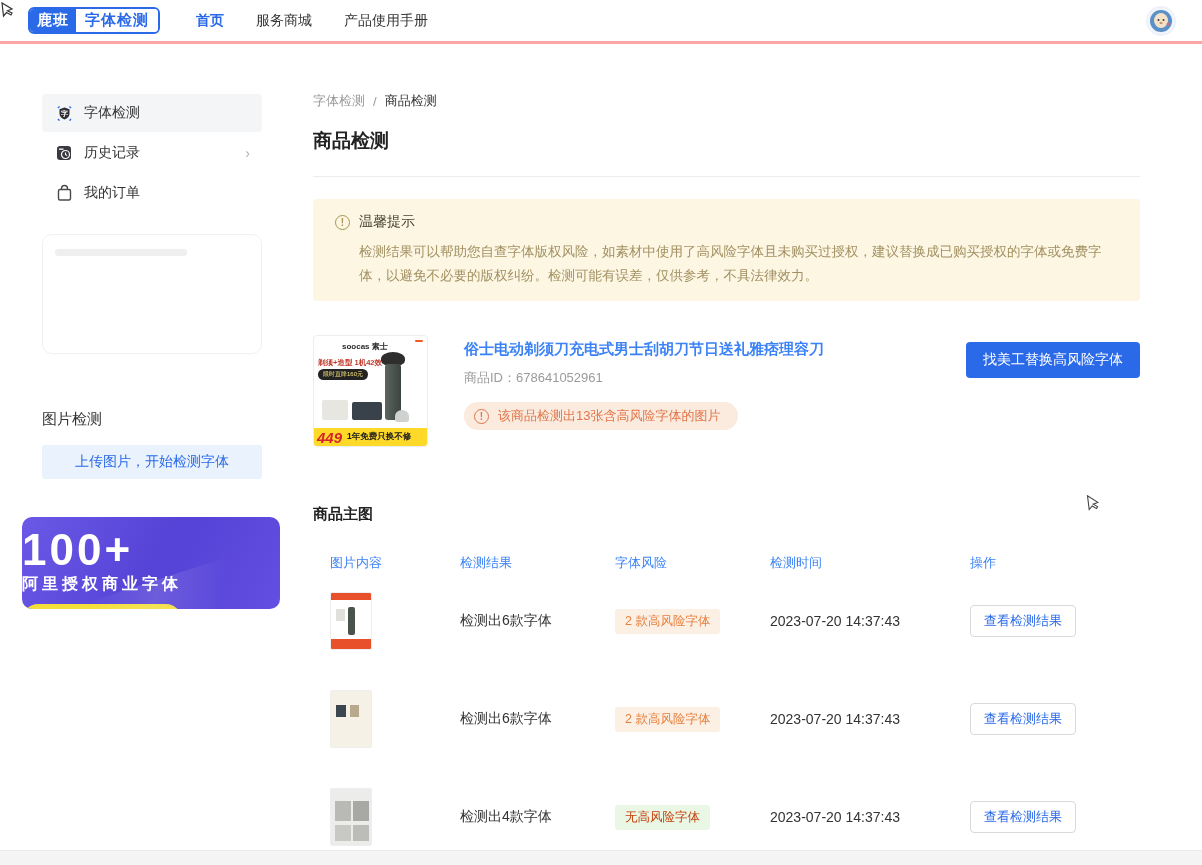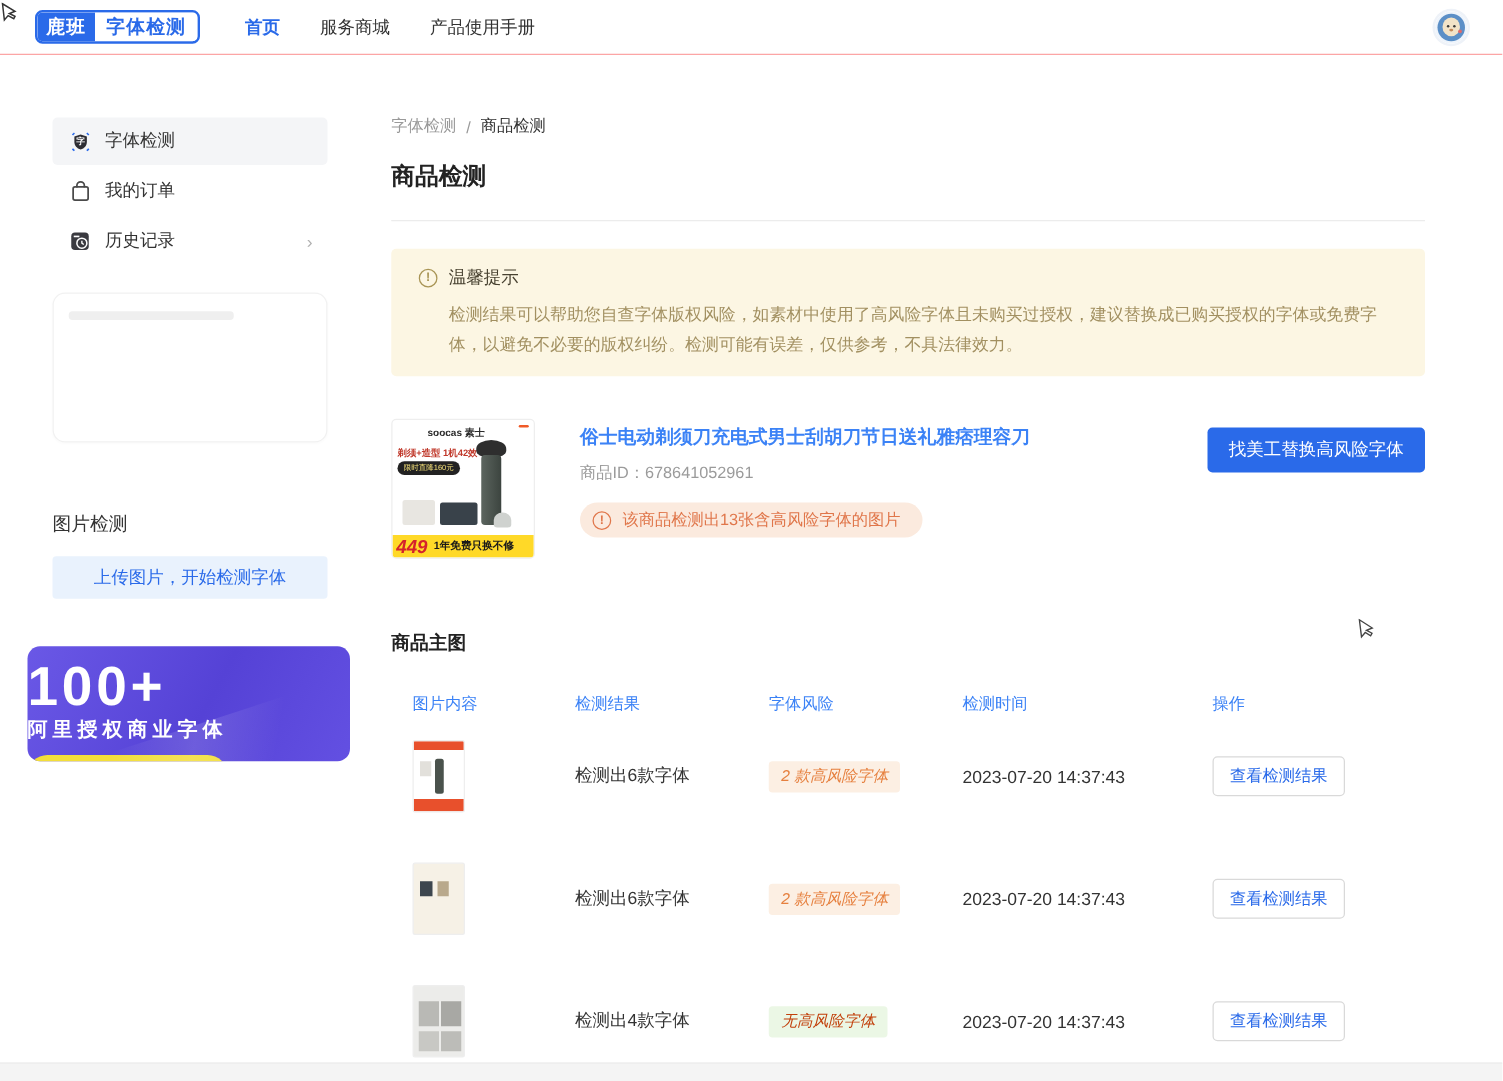--- a/index.html
+++ b/index.html
@@ -4,21 +4,21 @@
 <style>
   * { margin:0; padding:0; box-sizing:border-box; }
   html,body { width:1202px; height:865px; }
   body {
     font-family:"Liberation Sans","DejaVu Sans",sans-serif;
     background:#fff; color:#333; overflow:hidden; position:relative;
   }
   
   .navbar {
     height:44px; display:flex; align-items:center; padding:0 28px;
-    border-bottom:1px solid #fca5a5; background:#fff;
+    border-bottom:3px solid #fca5a5; background:#fff;
   }
   .logo {
     display:flex; align-items:stretch; border:2px solid #2a6ae9; border-radius:6px;
     overflow:hidden; cursor:pointer; height:27px;
   }
   .logo-primary {
     background:#2a6ae9; color:#fff; font-weight:bold; font-size:15px;
     display:flex; align-items:center; padding:0 7px; letter-spacing:1px;
   }
   .logo-secondary {
@@ -145,21 +145,21 @@
   .thumb-a::after { content:""; position:absolute; left:5px; top:16px; width:9px; height:12px; background:#e2e0db; }
   .thumb-b { background:#f6f1e6; }
   .thumb-b::before { content:""; position:absolute; left:5px; top:14px; width:10px; height:12px; background:#3d464e; }
   .thumb-b::after { content:""; position:absolute; left:19px; top:14px; width:9px; height:12px; background:#b9a98c; }
   .thumb-c { background:#ececea; }
   .thumb-c::before { content:""; position:absolute; left:4px; top:12px; width:34px; height:20px;
     background:linear-gradient(90deg,#b9b9b5 0 48%, #ececea 48% 52%, #a8a8a4 52% 100%); }
   .thumb-c::after { content:""; position:absolute; left:4px; top:36px; width:34px; height:16px;
     background:linear-gradient(90deg,#c8c8c4 0 48%, #ececea 48% 52%, #bcbcb8 52% 100%); }
   .cell-result { font-size:14px; color:#333; font-weight:500; }
-  .badge { display:inline-block; font-size:12.5px; padding:4px 10px; border-radius:3px; justify-self:start;font-style:italic; }
+  .badge { display:inline-block; font-size:12.5px; padding:4px 10px; border-radius:3px; justify-self:start; }
   .badge.high { background:#fcefe3; color:#e6803f; }
   .badge.none { background:#ebf7e5; color:#c2410c; }
   .cell-time { font-size:14px; color:#333; }
   .view-btn {
     justify-self:start; background:#fff; border:1px solid #d9d9d9; border-radius:4px;
     height:32px; padding:0 13px; font-size:13px; color:#2a6ae9; cursor:pointer;
     font-family:inherit;
   }
   .bottom-strip { position:absolute; left:0; bottom:0; width:100%; height:15px; background:#f4f4f4; border-top:1px solid #ececec; }
   .cursor { position:absolute; pointer-events:none; z-index:99; }
@@ -208,38 +208,38 @@
             <path d="M3 15 A8 8 0 0 0 6 17.4" fill="none" stroke="#2a6ae9" stroke-width="1.3" stroke-dasharray="2.2 1.8"></path>
             <path d="M16 15 A8 8 0 0 1 13 17.4" fill="none" stroke="#2a6ae9" stroke-width="1.3" stroke-dasharray="2.2 1.8"></path>
             <path d="M9.5 3.5 L14.5 5.2 V9.5 C14.5 12.5 12.5 14.5 9.5 15.6 C6.5 14.5 4.5 12.5 4.5 9.5 V5.2 Z" fill="#2d2d33"></path>
             <text x="9.5" y="11.5" font-size="7" fill="#fff" text-anchor="middle" font-weight="bold">字</text>
           </svg>
         </span>
         <span>字体检测</span>
       </div>
       <div class="menu-item">
         <span class="mi-icon">
-          <svg width="17" height="18" viewBox="0 0 17 18">
-            <rect x="2.5" y="5.5" width="12" height="10.5" rx="1.5" fill="none" stroke="#4a4a4a" stroke-width="1.4"></rect>
-            <path d="M5.5 6 V4.5 a3 3 0 0 1 6 0 V6" fill="none" stroke="#4a4a4a" stroke-width="1.4"></path>
-          </svg>
-        </span>
-        <span>我的订单</span>
-      </div>
-      <div class="menu-item">
-        <span class="mi-icon">
           <svg width="18" height="18" viewBox="0 0 18 18">
             <rect x="2" y="2" width="14" height="14" rx="3" fill="#3a3a40"></rect>
             <circle cx="10.5" cy="10.5" r="4" fill="#3a3a40" stroke="#fff" stroke-width="1.2"></circle>
             <path d="M10.5 8.5 V10.5 L12 11.6" stroke="#fff" stroke-width="1.1" fill="none"></path>
             <rect x="4" y="4.5" width="4.5" height="1.3" fill="#fff"></rect>
           </svg>
         </span>
         <span>历史记录</span>
         <span class="chev">›</span>
+      </div>
+      <div class="menu-item">
+        <span class="mi-icon">
+          <svg width="17" height="18" viewBox="0 0 17 18">
+            <rect x="2.5" y="5.5" width="12" height="10.5" rx="1.5" fill="none" stroke="#4a4a4a" stroke-width="1.4"></rect>
+            <path d="M5.5 6 V4.5 a3 3 0 0 1 6 0 V6" fill="none" stroke="#4a4a4a" stroke-width="1.4"></path>
+          </svg>
+        </span>
+        <span>我的订单</span>
       </div>
     </div>
 
     <div class="placeholder-card">
       <div class="skeleton-line"></div>
     </div>
 
     <div class="image-detect-label">图片检测</div>
     <button class="upload-btn">上传图片，开始检测字体</button>
 

